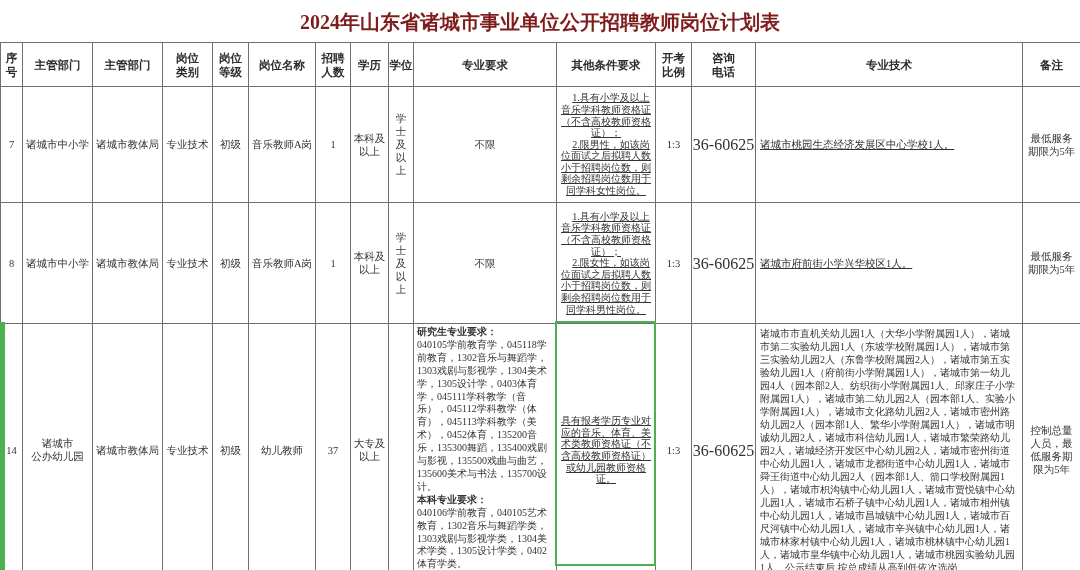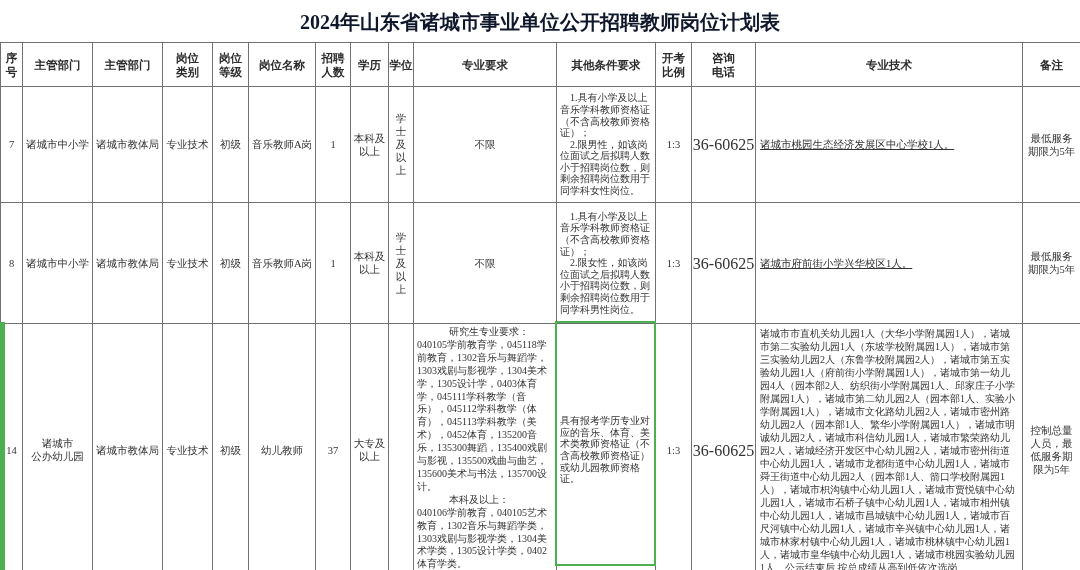--- a/index.html
+++ b/index.html
@@ -1,39 +1,39 @@
 <!DOCTYPE html>
 <html><head>
 <meta charset="utf-8">
 <style>
   html,body{margin:0;padding:0;background:#fff;}
   .page{
     position:relative;width:1080px;height:570px;overflow:hidden;background:#fff;
     font-family:"Liberation Serif","DejaVu Serif",serif;color:#333;
   }
   .title{
-    height:42px;line-height:44px;text-align:center;font-size:20px;font-weight:bold;color:#0f172a;
+    height:42px;line-height:44px;text-align:center;font-size:20px;font-weight:bold;color:#7f1d1d;
   }
   table{border-collapse:collapse;table-layout:fixed;width:1080px;}
   th,td{border:1px solid #707070;padding:0;vertical-align:middle;text-align:center;overflow:hidden;}
   th{
     font-size:11.5px;font-weight:bold;white-space:pre-line;line-height:14px;color:#2b2b2b;height:43px;
   }
   td{font-size:10.5px;line-height:13px;}
   .box{display:flex;flex-direction:column;justify-content:center;align-items:center;overflow:hidden;padding:0 2px;}
   .h7{height:115px;} .h8{height:120px;} .h14{height:252px;}
   .pre{white-space:pre-line;}
-  .leftflow{align-items:stretch;text-align:left;padding:0 3px;}
+  .leftflow{align-items:stretch;text-align:center;padding:0 3px;text-decoration:underline;}
   .other-cell{font-size:10px;line-height:11.6px;}
   .other-cell p{margin:0;text-indent:1em;}
   .major-cell{
     display:block;height:248px;overflow:hidden;text-align:left;padding:2px 3px 0 3px;
     font-size:10px;line-height:12.9px;
   }
-  .mh{font-weight:normal;margin-left:32px;}
+  .mh{font-weight:bold;}
   .school14{
     display:block;height:248px;overflow:hidden;text-align:left;padding:3px 4px 0 4px;
     font-size:10px;line-height:13px;
   }
   .school78{align-items:stretch;text-align:left;padding:0 4px;text-decoration:underline;}
   .nowrap{white-space:nowrap;font-size:16px;}
   .sel-left{position:absolute;left:0;top:322px;width:5px;height:248px;background:#4caf50;}
   .sel-box{position:absolute;left:555px;top:321px;width:101px;height:245px;border:2px solid #4caf50;box-sizing:border-box;pointer-events:none;}
 </style>
 </head>
@@ -216,21 +216,21 @@
       <td>
             <div class="box h14">大专及以上</div>
           </td>
       <td>
             <div class="box h14"></div>
           </td>
       <td style="vertical-align:top;">
         <div class="major-cell">
           <div class="mh">研究生专业要求：</div>
           <div>040105学前教育学，045118学前教育，1302音乐与舞蹈学，1303戏剧与影视学，1304美术学，1305设计学，0403体育学，045111学科教学（音乐），045112学科教学（体育），045113学科教学（美术），0452体育，135200音乐，135300舞蹈，135400戏剧与影视，135500戏曲与曲艺，135600美术与书法，135700设计。</div>
-          <div class="mh">本科及以上：</div>
+          <div class="mh">本科专业要求：</div>
           <div>040106学前教育，040105艺术教育，1302音乐与舞蹈学类，1303戏剧与影视学类，1304美术学类，1305设计学类，0402体育学类。</div>
 
         </div>
       </td>
       <td>
         <div class="box h14 leftflow other-cell">具有报考学历专业对应的音乐、体育、美术类教师资格证（不含高校教师资格证）或幼儿园教师资格证。</div>
       </td>
       <td>
             <div class="box h14">1:3</div>
           </td>

